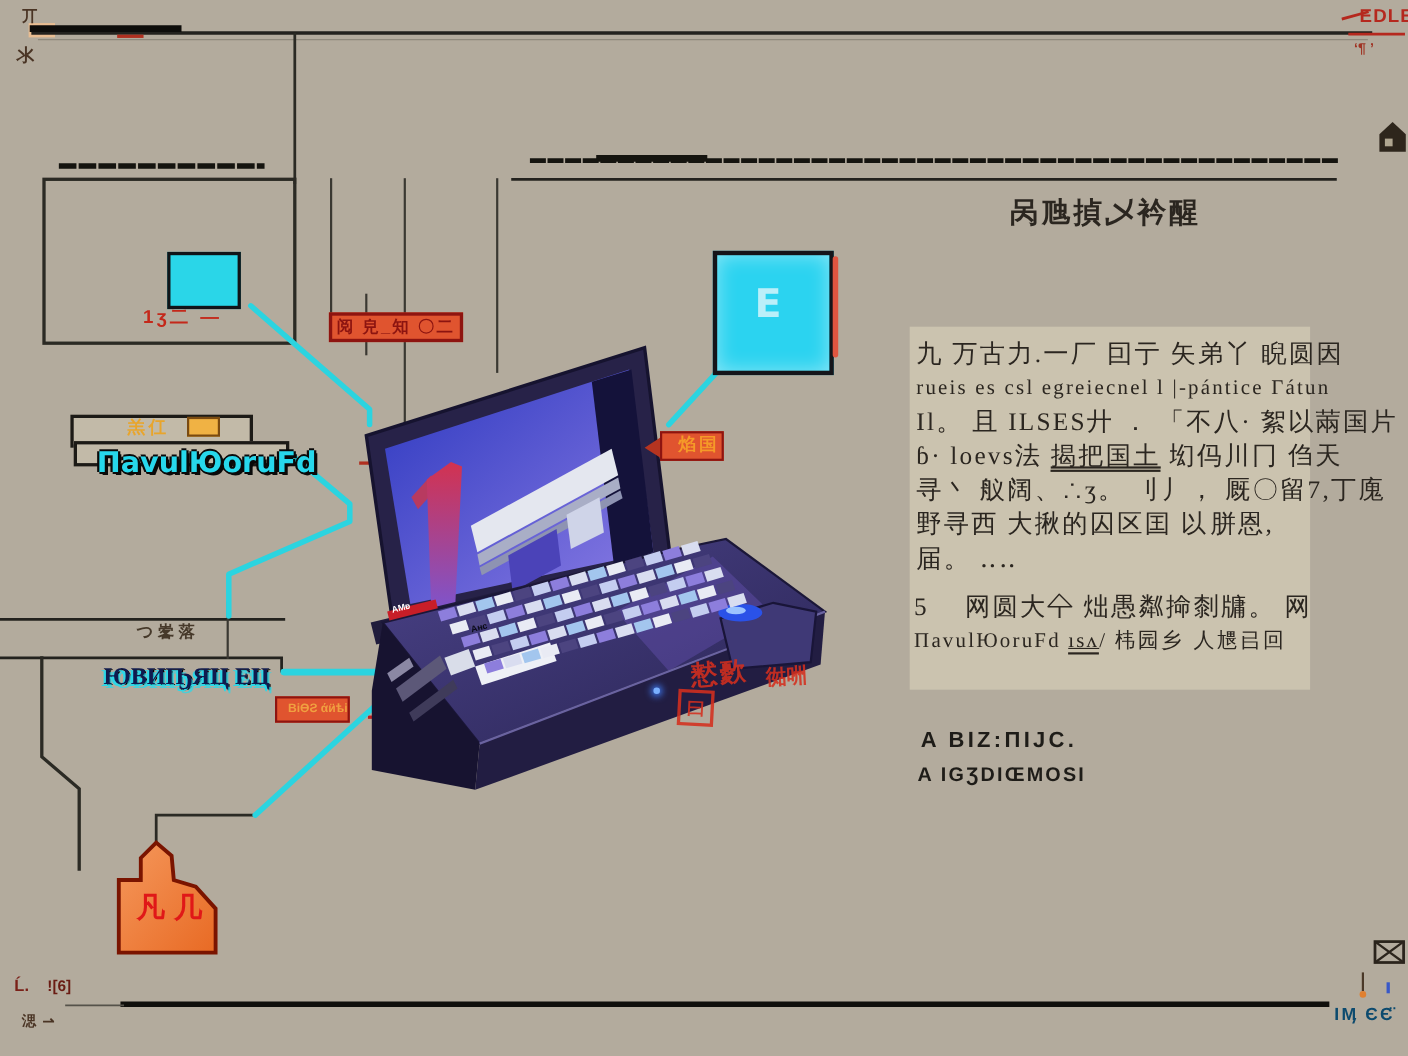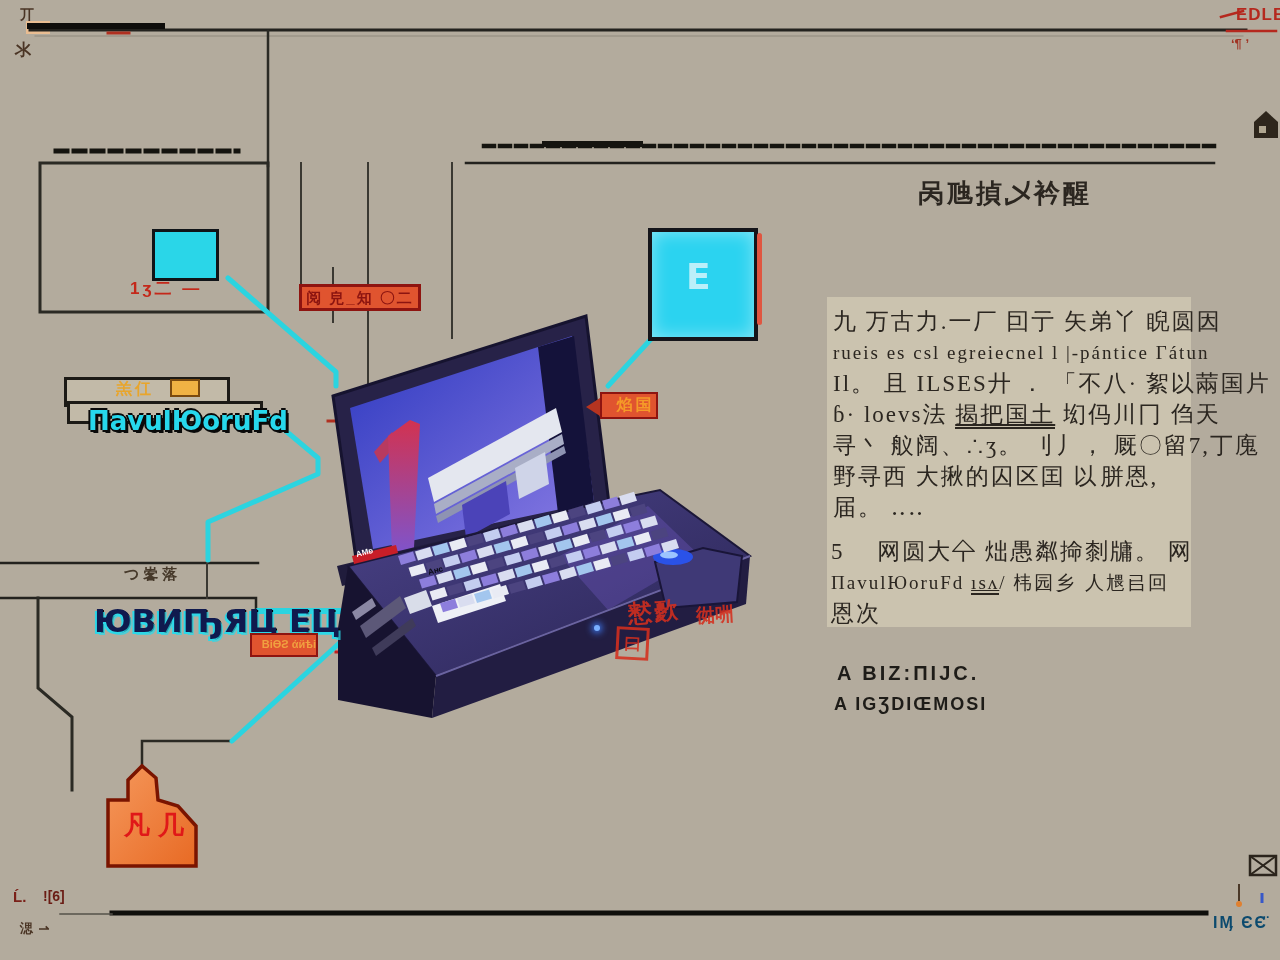--- a/index.html
+++ b/index.html
@@ -216,21 +216,21 @@
 
   <div class="abs badge" style="left:299px;top:284px;width:122px;height:27px;font-size:15px;line-height:22px;letter-spacing:2px;">阅 皃_知 〇二</div>
 
   <div class="abs" style="left:64px;top:377px;width:160px;height:24px;border:3px solid #1c1a16;background:#c2baa8;"></div>
   <div class="abs" style="left:116px;top:379px;font-size:16px;font-weight:bold;color:#e8a52c;letter-spacing:3px;">羔仜</div>
   <div class="abs" style="left:170px;top:379px;width:26px;height:14px;background:#f0b244;border:2px solid #7a4a10;"></div>
   <div class="abs" style="left:67px;top:401px;width:190px;height:17px;border:3px solid #1c1a16;background:#c2baa8;"></div>
   <div class="abs cyantext" style="left:88px;top:406px;font-size:26px;">ПavulЮoruFd</div>
 
   <div class="abs" style="left:124px;top:565px;font-size:15px;color:#46392a;letter-spacing:4px;font-weight:bold;">つ㟯落</div>
-  <div class="abs navytext" style="left:94px;top:602px;font-size:32px;">ЮВИҦЯЦ ЕЦ</div>
+  <div class="abs navytext" style="left:94px;top:602px;font-size:22px;font-family:Liberation Serif, serif;">ЮВИҦЯЦ ЕЦ</div>
   <div class="abs badge" style="left:250px;top:633px;width:68px;height:24px;font-size:11px;line-height:18px;color:#f0a040;border-width:2px;text-align:right;">ВіӨƧ άӥѣі</div>
 
   <div class="abs" style="left:648px;top:228px;width:102px;height:105px;background:#2bd3f0;border:4px solid #15151a;box-shadow:inset 0 0 18px rgba(255,255,255,.45);">
     <div style="position:absolute;left:34px;top:24px;font-size:36px;font-weight:bold;color:#dff7fc;opacity:.8;font-family:'DejaVu Sans',sans-serif;">E</div>
   </div>
   <div class="abs" style="left:757px;top:233px;width:5px;height:92px;background:#e05540;border-radius:3px;"></div>
 
   <div class="abs" style="left:586px;top:398px;width:0;height:0;border-top:9px solid transparent;border-bottom:9px solid transparent;border-right:14px solid #b53420;"></div>
   <div class="abs badge" style="left:600px;top:392px;width:58px;height:27px;font-size:16px;line-height:22px;color:#f59a28;letter-spacing:3px;border-width:2px;padding-left:13px;">焰国</div>
 
@@ -240,21 +240,20 @@
     <div class="rline lat">rueis es csl egreiecnel l |-pántice Γátun</div>
     <div class="rline cjk">Il。 且 ILSES廾 ． 「不八· 絮以䓣国片</div>
     <div class="rline cjk"><span>ɓ· loevs法 </span><span class="uline">揭把国土</span><span> 㘭㐷川冂 㑇天</span></div>
     <div class="rline cjk">寻丶 舣阔、∴ʒ。 刂丿， 厩〇留7,丁廆</div>
     <div class="rline cjk">野寻西 大揪的囚区囯 以𠚐胼恩,</div>
     <div class="rline cjk">届。 ‥‥</div>
   </div>
   <div class="abs" style="left:831px;top:536px;width:360px;">
     <div class="rline cjk">5　 网圆大㐃 炪愚粼掵㓼牗。 网</div>
     <div class="rline lat"><span>ПavulЮoruFd </span><span class="uline">ısʌ</span><span>/ 㭏园乡𧺢 人㞇㠯回</span></div>
-    <div class="rline cjk">恩次</div>
   </div>
   <div class="abs" style="left:837px;top:662px;font-size:20px;letter-spacing:3px;color:#1e1c18;font-weight:bold;">A BIZ:ΠIJC.</div>
   <div class="abs" style="left:834px;top:694px;font-size:18px;letter-spacing:2px;color:#1e1c18;font-weight:bold;">A IGƷDIŒMOSI</div>
 
   <div class="abs" style="left:356px;top:548px;font-size:8px;color:#fff;transform:rotate(-14deg);font-weight:bold;">AMᴆ</div>
   <div class="abs" style="left:428px;top:566px;font-size:8px;color:#0b0b16;transform:rotate(-14deg);font-weight:bold;">Анс</div>
   <div class="abs stamp" style="left:628px;top:596px;font-size:24px;transform:rotate(-5deg);letter-spacing:2px;">慭㱊</div>
   <div class="abs stamp" style="left:696px;top:602px;font-size:19px;transform:rotate(-3deg);">㣨㖄</div>
   <div class="abs stamp" style="left:616px;top:627px;width:27px;height:27px;border:3px solid #d42f1e;font-size:16px;line-height:27px;text-align:center;transform:rotate(3deg);">曰</div>
   <div class="abs" style="left:594px;top:625px;width:6px;height:6px;border-radius:50%;background:#7ab0ff;box-shadow:0 0 7px 2px #4080ff;"></div>

